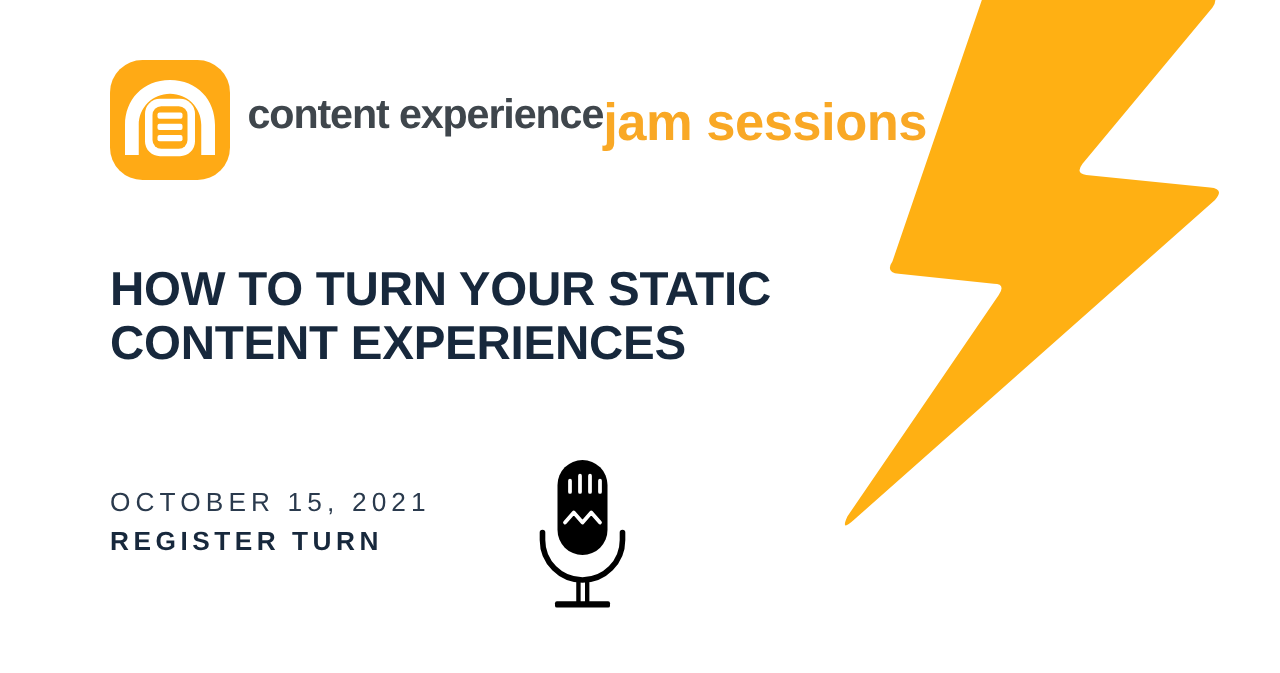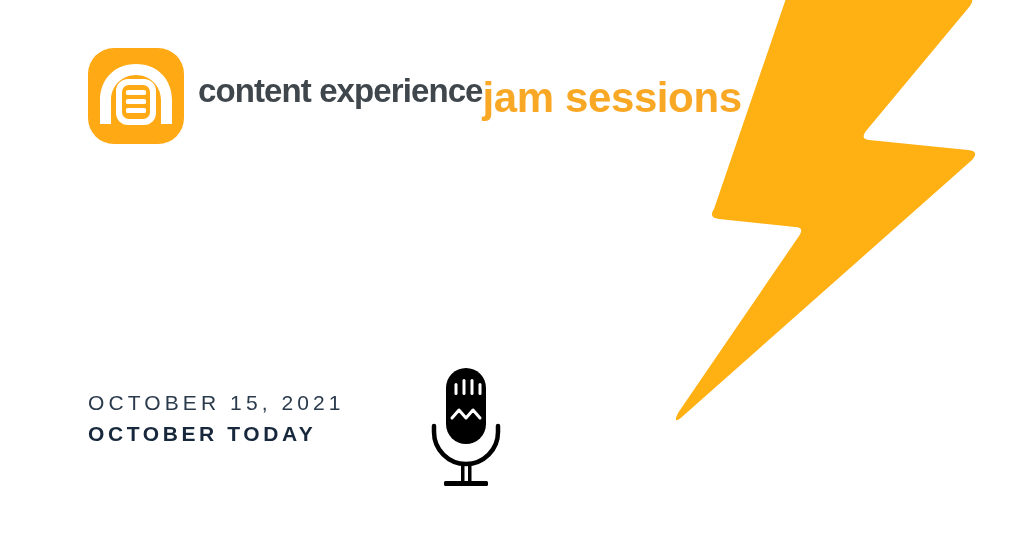--- a/index.html
+++ b/index.html
@@ -148,25 +148,27 @@
         <rect x="38" y="51" width="20" height="5" rx="1.6" fill="#ffffff"></rect>
         <rect x="38" y="60" width="20" height="5" rx="1.6" fill="#ffffff"></rect>
       </svg>
       <div class="logo-words">
         <span class="logo-line1">content experience</span>
         <span class="logo-line2">jam sessions</span>
       </div>
     </div>
 
     <h1 class="headline">
+      <span class="headline-line">HOW TO TURN YOUR STATIC</span>
+      <span class="headline-line">CONTENT EXPERIENCES</span>
     </h1>
 
     <div class="details">
       <span class="detail-line">OCTOBER 15, 2021</span>
-      <span class="detail-line strong">OCTOBER TODAY</span>
+      <span class="detail-line strong">REGISTER TURN</span>
     </div>
 
     <svg class="mic" viewBox="0 0 76 124" xmlns="http://www.w3.org/2000/svg">
 
       <rect x="18" y="2" width="40" height="76" rx="20" ry="20" fill="#000000"></rect>
 
       <rect x="26.5" y="17" width="3" height="12" rx="1.5" fill="#ffffff"></rect>
       <rect x="34.5" y="13" width="3" height="16" rx="1.5" fill="#ffffff"></rect>
       <rect x="42.5" y="13" width="3" height="16" rx="1.5" fill="#ffffff"></rect>
       <rect x="50.5" y="17" width="3" height="12" rx="1.5" fill="#ffffff"></rect>

